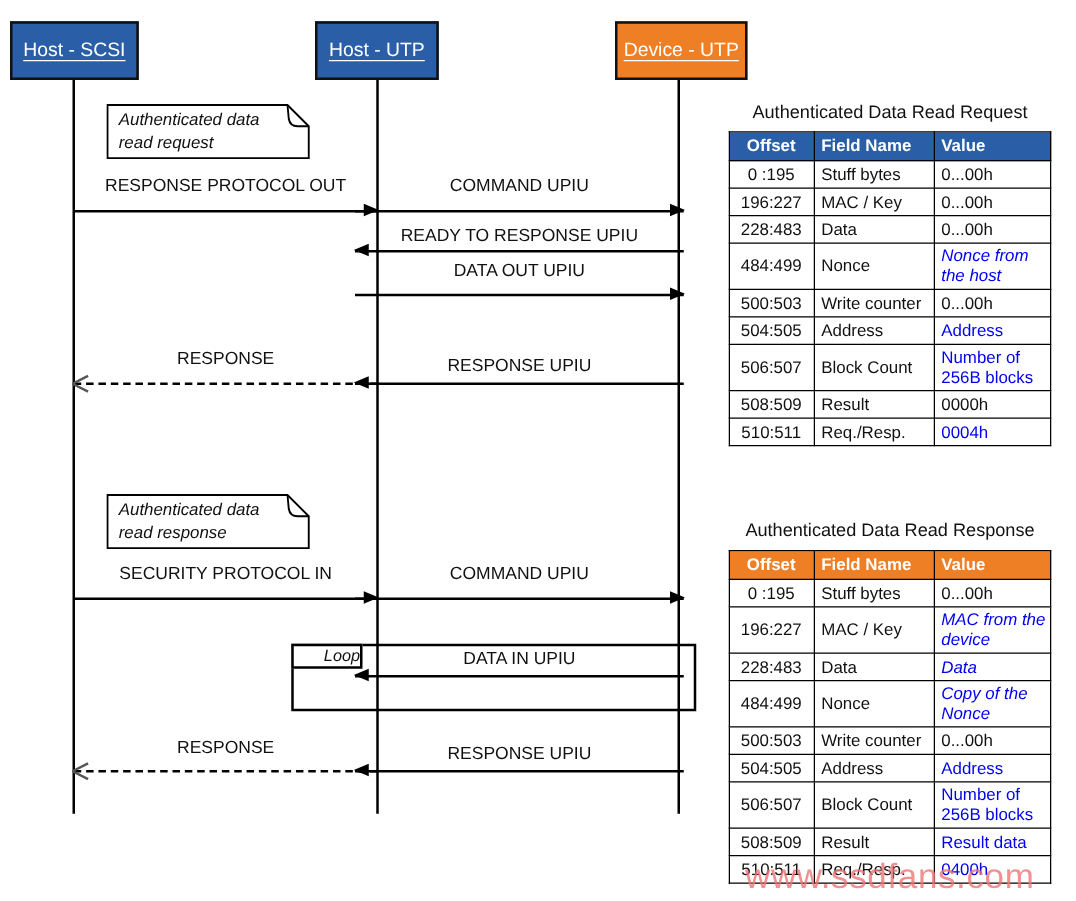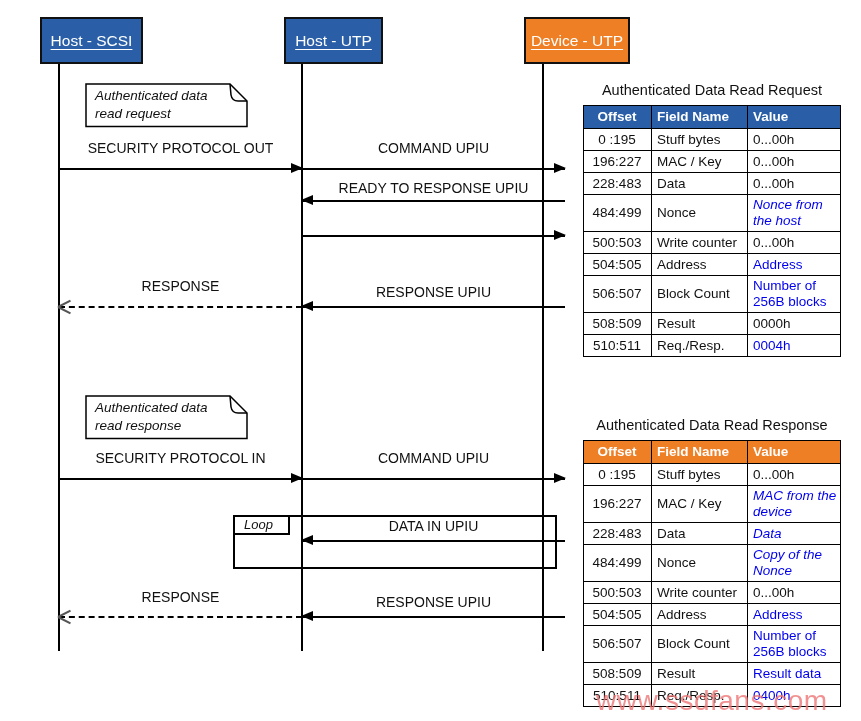--- a/index.html
+++ b/index.html
@@ -1,50 +1,50 @@
 <!DOCTYPE html>
 <html style="--blue: #2A5FA8; --orange: #EF7F25; --value-blue: #0000EE; --watermark-pink: #EE7676;"><head>
 <meta charset="utf-8">
 <style>
   html,body{margin:0;padding:0;background:#fff;}
   .stage{position:relative;width:861px;height:721px;background:#fff;overflow:hidden;
          font-family:"Liberation Sans",sans-serif;color:#111;}
   
   .actor{position:absolute;top:17px;height:47px;box-sizing:border-box;border:2px solid #111;
-         display:flex;align-items:center;justify-content:center;color:#fff;font-size:15.5px;margin-left:32px;}
+         display:flex;align-items:center;justify-content:center;color:#fff;font-size:15.5px;}
   .actor span{text-decoration:underline;text-underline-offset:3px;}
   #actor1{left:8px;width:103px;background:var(--blue,#2A5FA8);}
   #actor2{left:252px;width:99px;background:var(--blue,#2A5FA8);}
   #actor3{left:492px;width:106px;background:var(--orange,#EF7F25);}
   
   .lifeline{position:absolute;top:64px;height:587px;width:2px;background:#000;}
   #ll1{left:58px;} #ll2{left:301px;} #ll3{left:542px;}
   
   .note{position:absolute;left:85px;width:163px;height:45px;}
   #note1{top:83px;} #note2{top:395px;}
   .note svg{position:absolute;left:0;top:0;}
   .note .ntext{position:absolute;left:10px;top:4px;font-style:italic;font-size:13.5px;line-height:18px;}
   .note .ntext span{display:block;}
   
   .lbl{position:absolute;text-align:center;font-size:14px;line-height:16px;white-space:nowrap;}
   .span-a{left:59px;width:243px;}
-  .span-b{left:302px;width:263px;}
+  .span-b{left:284px;width:263px;}
   .ln{position:absolute;height:0;border-top:2px solid #000;}
   .ln.dashed{border-top-style:dashed;}
   .ah{position:absolute;width:0;height:0;top:-7px;border-top:5px solid transparent;border-bottom:5px solid transparent;}
   .ah-r{right:-1px;border-left:12px solid #000;}
   .ah-l{left:-1px;border-right:12px solid #000;}
   .oh{position:absolute;left:-1px;top:-1px;width:14px;height:0;}
   .oh i{position:absolute;left:0;top:-1px;width:14px;height:2px;background:#555;transform-origin:0 50%;display:block;}
   .oh i:first-child{transform:rotate(27deg);}
   .oh i:last-child{transform:rotate(-27deg);}
   
   .loopframe{position:absolute;left:233px;top:515px;width:324px;height:54px;border:2px solid #000;box-sizing:border-box;}
   .looplabel{position:absolute;left:-2px;top:-2px;width:57px;height:20px;border:2px solid #000;background:#fff;
-             box-sizing:border-box;font-style:italic;font-size:13px;line-height:15px;padding-left:9px;}
+             box-sizing:border-box;font-style:italic;font-size:13px;line-height:15px;padding-left:9px;text-align:right;}
   
   .tbl-group{position:absolute;left:583px;width:258px;}
   #tg1{top:82px;} #tg2{top:417px;}
   .tbl-title{text-align:center;font-size:14.5px;height:18px;margin-bottom:5px;white-space:nowrap;}
   #tg2 .tbl-title{}
   table{border-collapse:collapse;width:257px;table-layout:fixed;}
   th,td{border:1.5px solid #000;font-size:13.5px;line-height:16px;padding:2px 3px 2px 5px;vertical-align:middle;}
   th{color:#fff;font-weight:bold;text-align:left;height:18px;}
   #tg1 th{background:var(--blue,#2A5FA8);}
   #tg2 th{background:var(--orange,#EF7F25);}
@@ -94,23 +94,24 @@
     <div class="ntext">
       <span>Authenticated data</span>
       <span>read response</span>
     </div>
   </div>
 
   <div class="loopframe">
     <div class="looplabel">Loop</div>
   </div>
 
-  <div class="lbl span-a" style="top:140px">SECURITY PROTOCOL OUT</div>
+  <div class="lbl span-a" style="top:140px">RESPONSE PROTOCOL OUT</div>
   <div class="lbl span-b" style="top:140px">COMMAND UPIU</div>
   <div class="lbl span-b" style="top:180px">READY TO RESPONSE UPIU</div>
+  <div class="lbl span-b" style="top:208px">DATA OUT UPIU</div>
   <div class="lbl span-a" style="top:278px">RESPONSE</div>
   <div class="lbl span-b" style="top:284px">RESPONSE UPIU</div>
   <div class="lbl span-a" style="top:450px">SECURITY PROTOCOL IN</div>
   <div class="lbl span-b" style="top:450px">COMMAND UPIU</div>
   <div class="lbl span-b" style="top:518px">DATA IN UPIU</div>
   <div class="lbl span-a" style="top:589px">RESPONSE</div>
   <div class="lbl span-b" style="top:594px">RESPONSE UPIU</div>
 
   <div class="ln span-a" style="top:168px">
       <span class="ah ah-r"></span>

